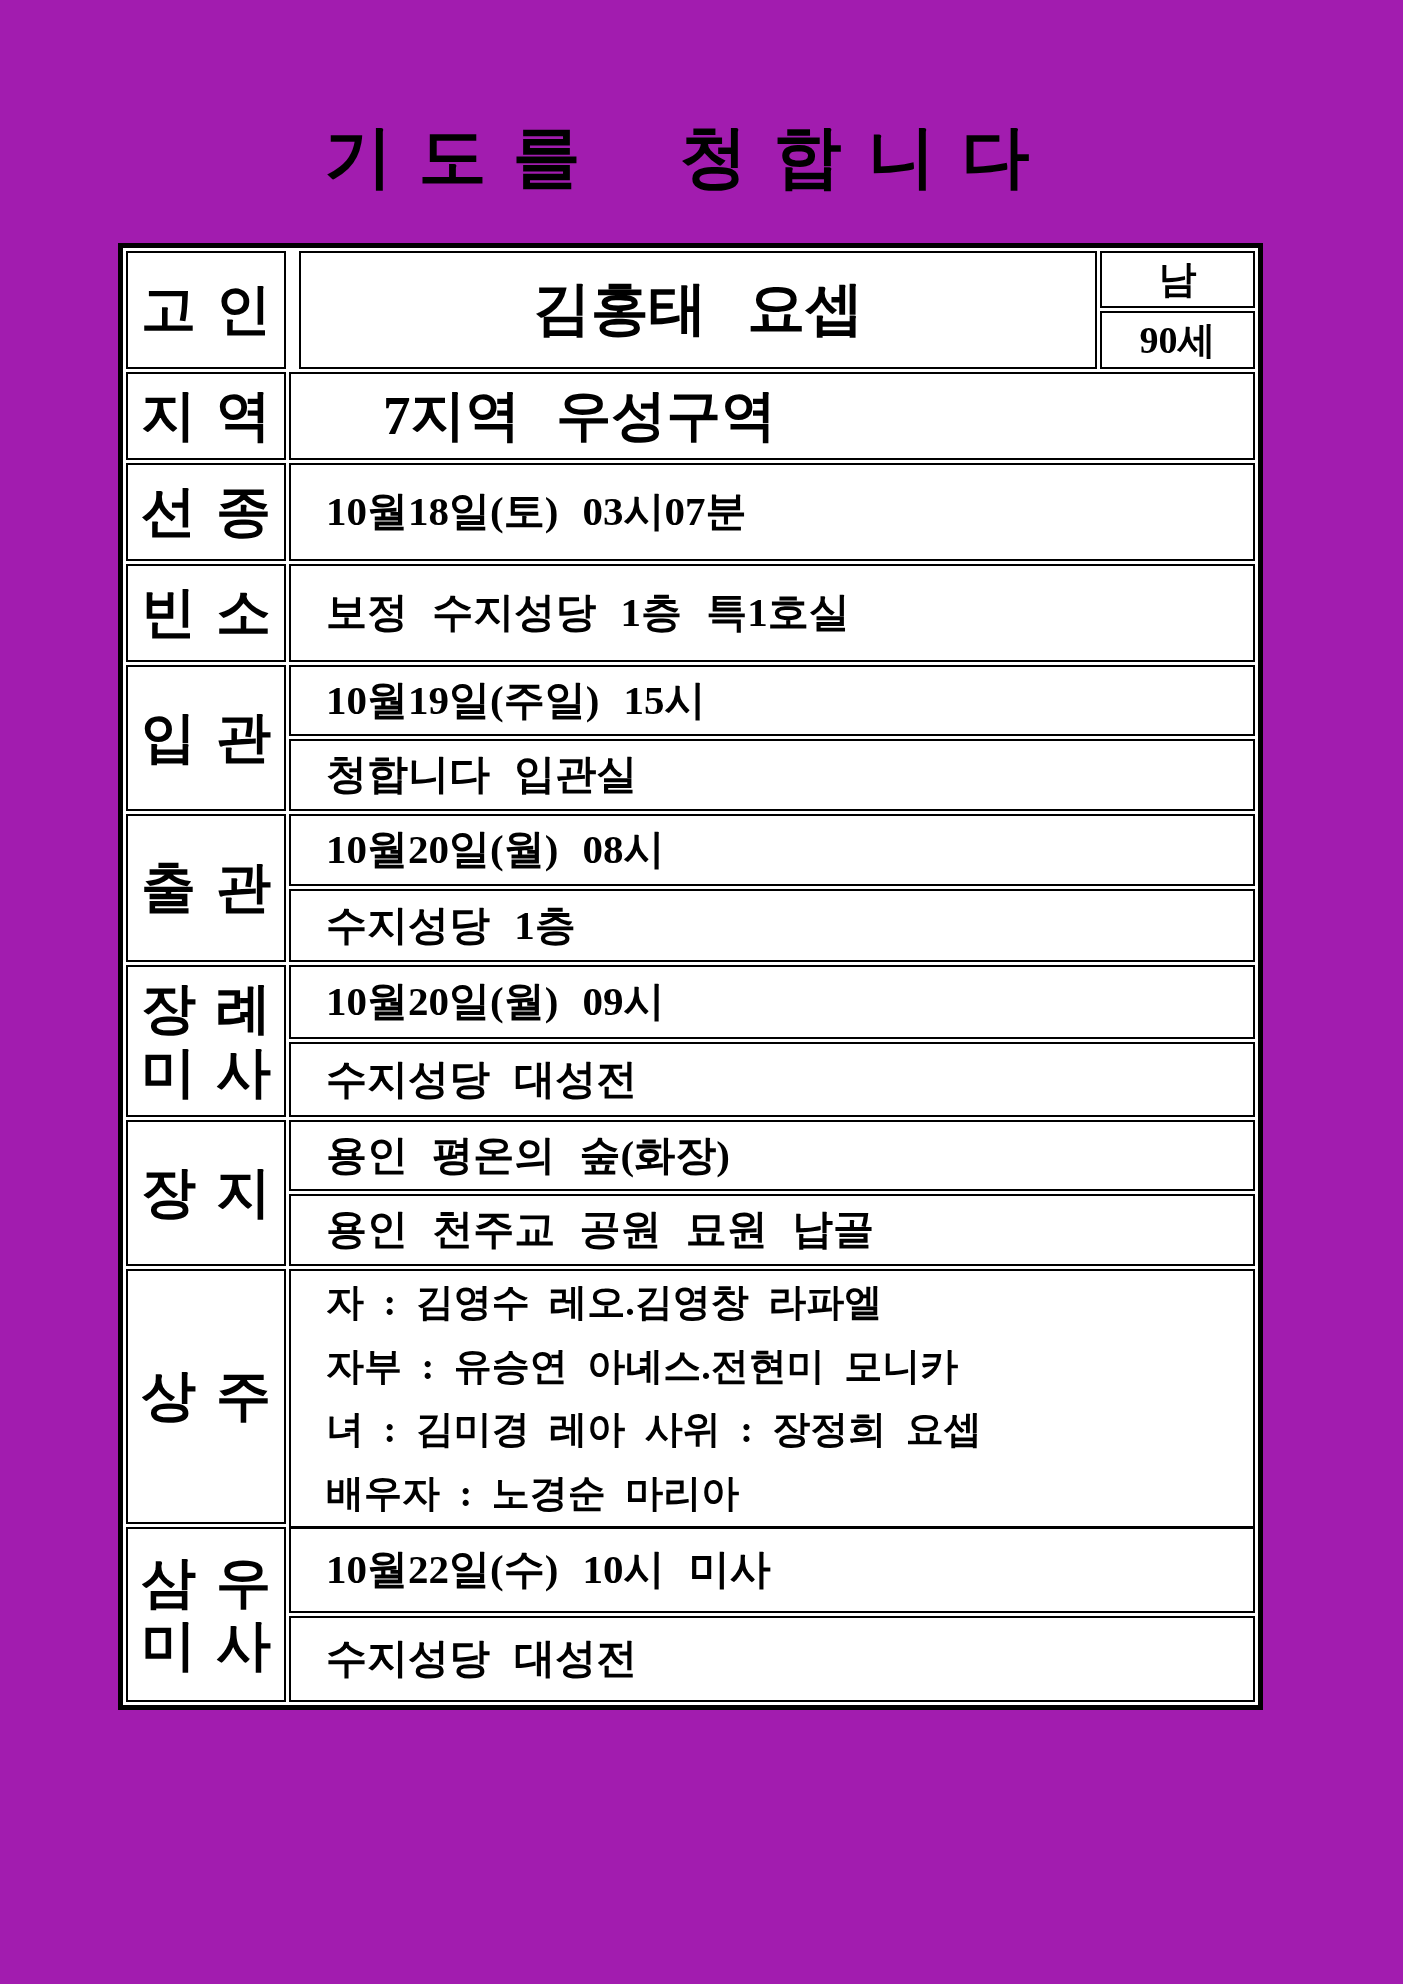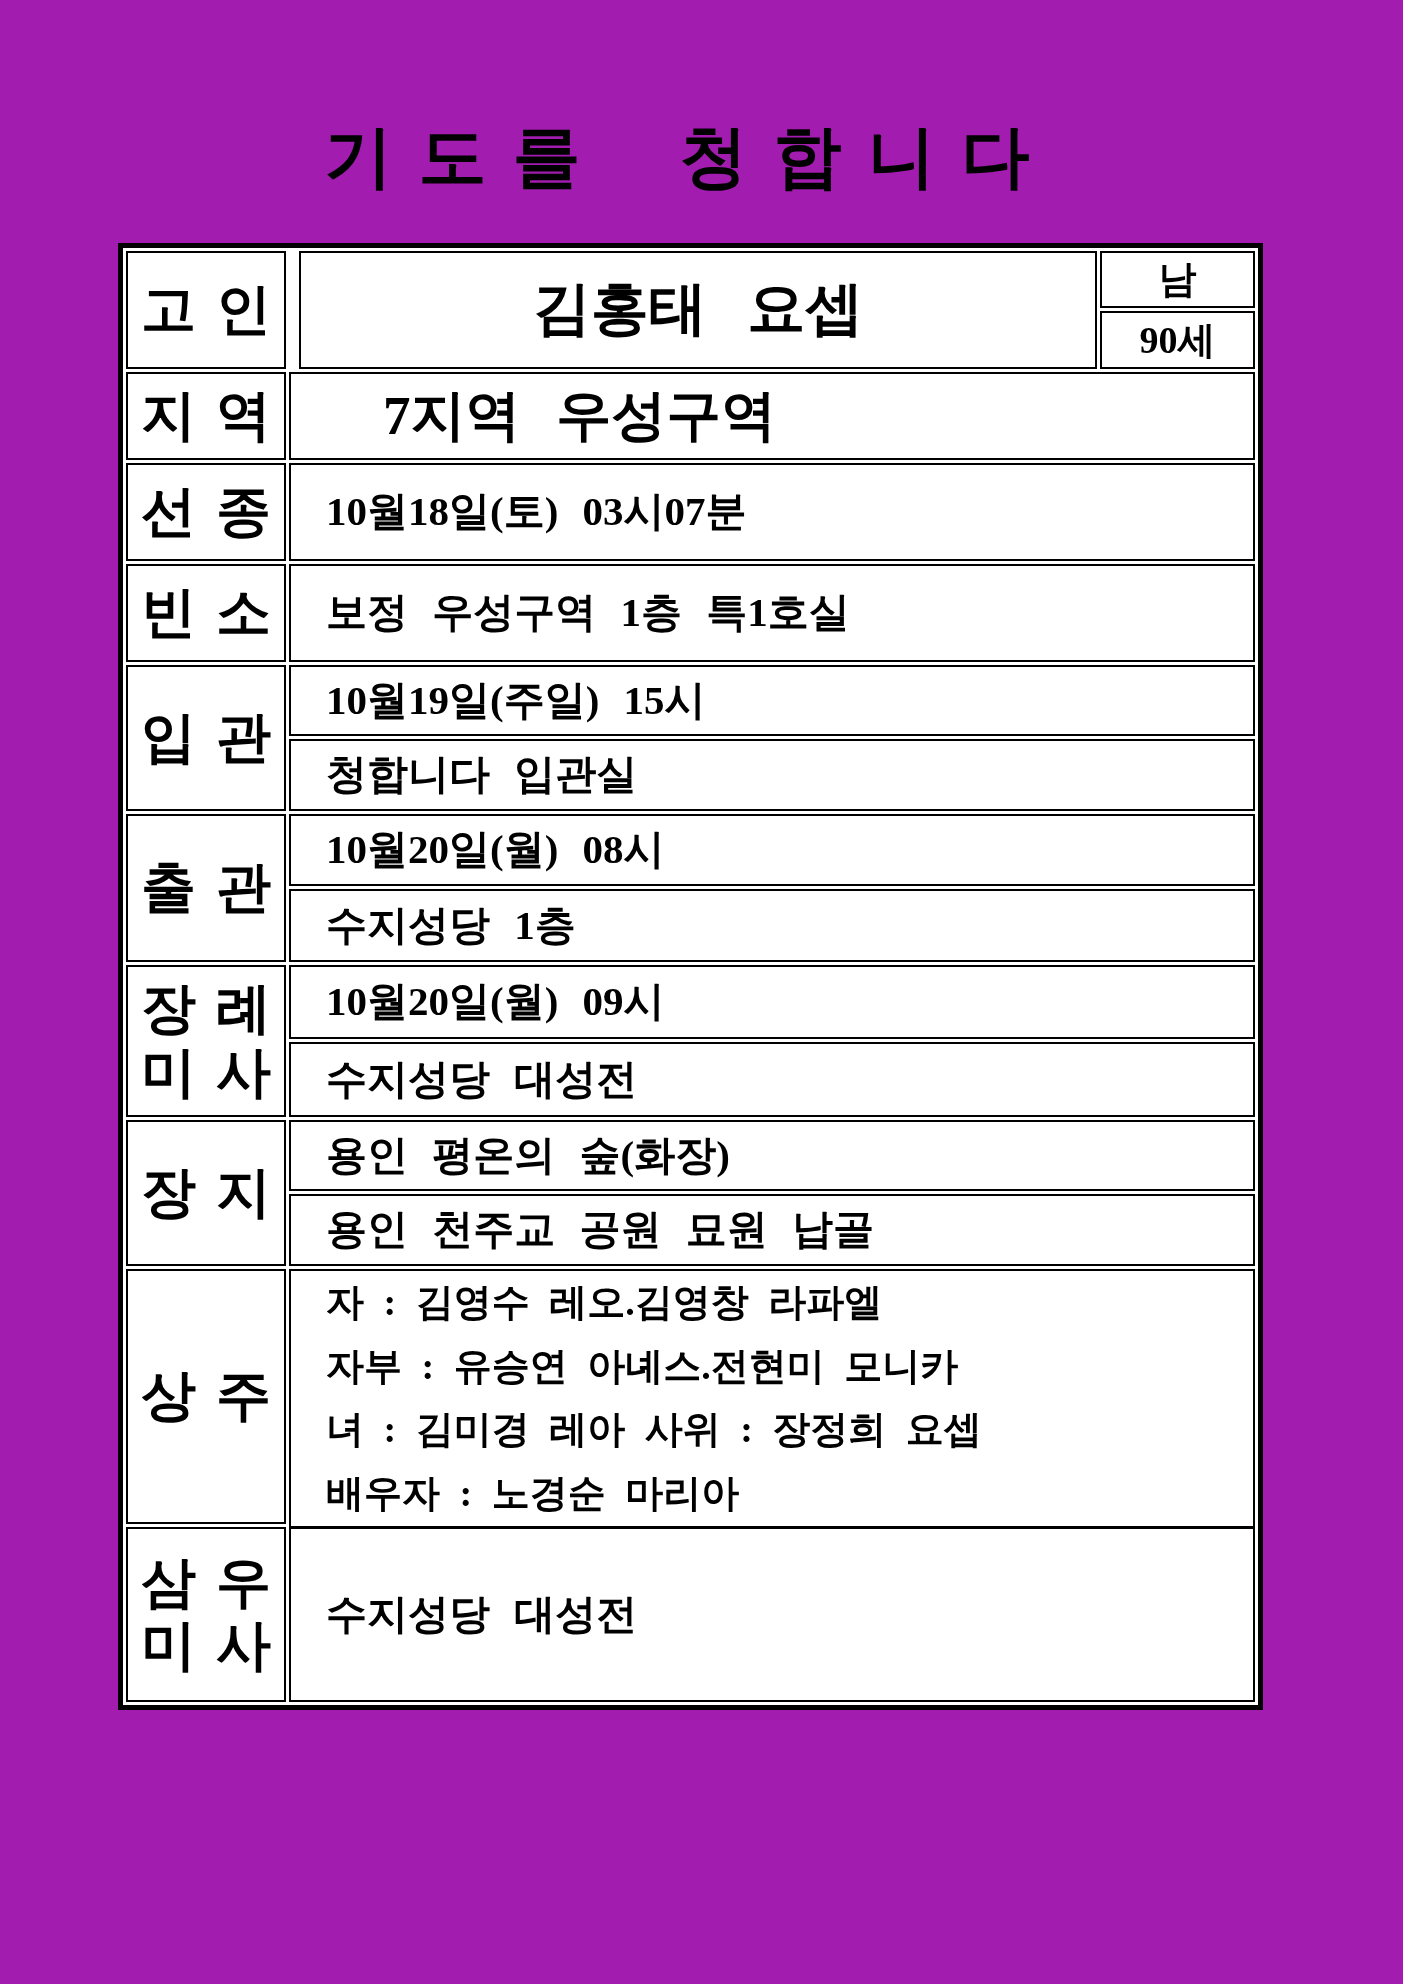--- a/index.html
+++ b/index.html
@@ -118,21 +118,21 @@
       </div>
       <div class="row" style="height: 98px;">
         <div class="cell label-cell">
           <div class="label-line">
             <span>빈</span>
             <span>소</span>
           </div>
         </div>
         <div class="value-area">
           <div class="cell value-cell">
-            <div class="value-line">보정 우성구역 1층 특1호실</div>
+            <div class="value-line">보정 수지성당 1층 특1호실</div>
           </div>
         </div>
       </div>
       <div class="row" style="height: 146px;">
         <div class="cell label-cell">
           <div class="label-line">
             <span>입</span>
             <span>관</span>
           </div>
         </div>
@@ -219,18 +219,21 @@
             <span>삼</span>
             <span>우</span>
           </div>
           <div class="label-line">
             <span>미</span>
             <span>사</span>
           </div>
         </div>
         <div class="value-area">
           <div class="cell value-cell">
+            <div class="value-line">10월22일(수) 10시 미사</div>
+          </div>
+          <div class="cell value-cell">
             <div class="value-line">수지성당 대성전</div>
           </div>
         </div>
       </div>
     </div>
 </div>
 
 </body></html>

